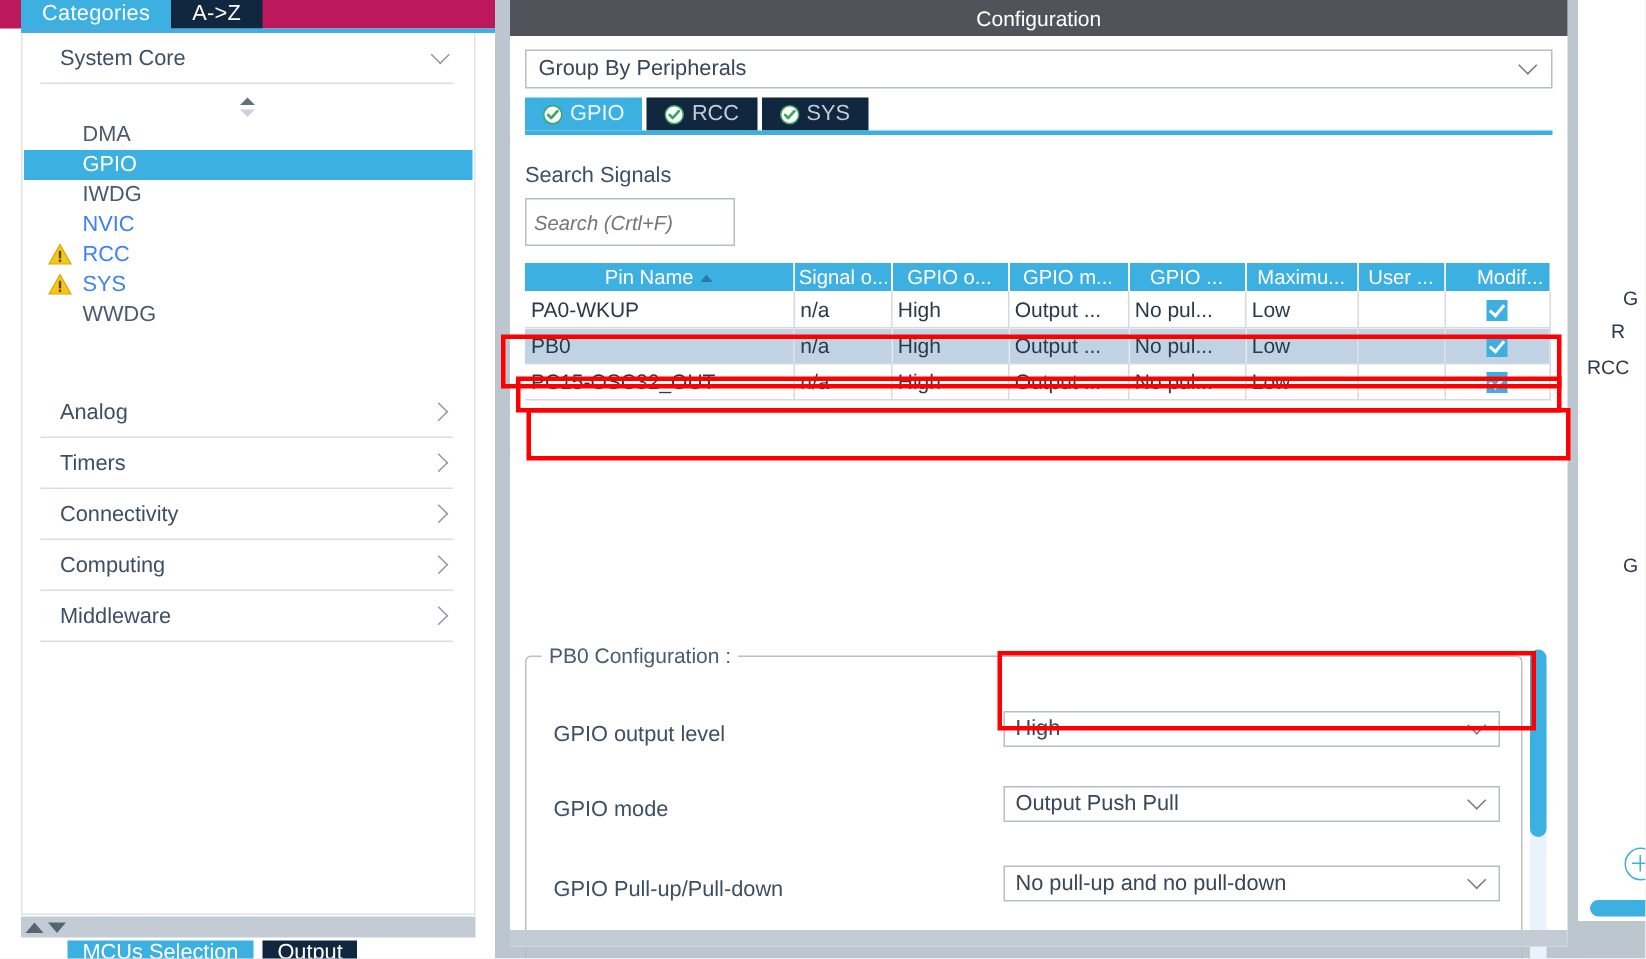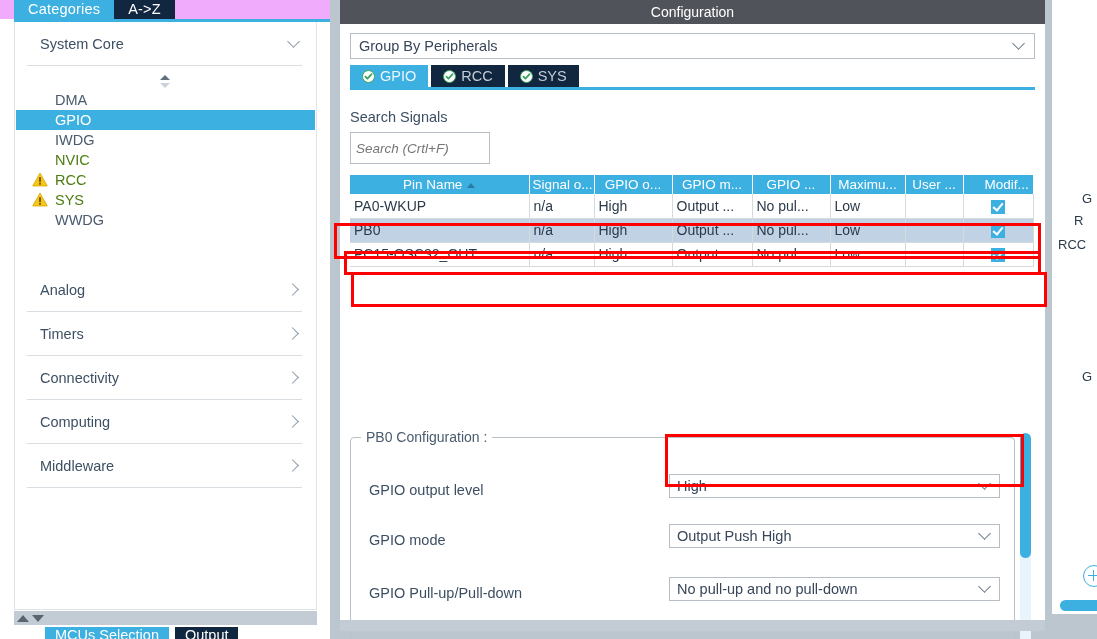--- a/index.html
+++ b/index.html
@@ -15,21 +15,21 @@
   #root { position: relative; width: 1097px; height: 639px; background: #bcc6cf; }
 
   
   #sidebar-panel {
     position: absolute; left: 0; top: 0; width: 330px; height: 639px;
     background: #ffffff;
   }
   #sidebar-tabs {
     position: absolute; left: 0; top: 0; width: 330px; height: 19px;
     display: flex; align-items: center;
-    background: #f0abfc;
+    background: #be185d;
   }
   .stab {
     height: 19px; line-height: 19px;
     padding: 0 14px;
     font-size: 14.5px;
     color: #ffffff;
     text-align: center;
     white-space: nowrap;
     letter-spacing: .2px;
   }
@@ -42,21 +42,21 @@
   #sidebar-body {
     position: absolute; left: 14px; top: 22px; width: 303px; height: 588px;
     background: #ffffff;
     border-left: 1px solid #dfe4e8;
     border-right: 1px solid #dfe4e8;
     border-bottom: 1px solid #dfe4e8;
   }
 
   .cat-header {
     position: relative;
-    height: 44px;
+    height: 34px;
     display: flex; align-items: center;
     padding: 0 14px 0 25px;
     font-size: 14.5px;
     color: #3d4f63;
   }
   .cat-header .cat-label { flex: 1; }
   .cat-divider {
     position: absolute; left: 12px; right: 14px; bottom: 0;
     height: 1px; background: #d9dee3;
   }
@@ -107,21 +107,21 @@
     color: #4a5b6e;
     position: relative;
   }
   .periph-item.selected {
     background: #3cb0e0;
     color: #ffffff;
     margin-left: 1px;
     margin-right: 1px;
     padding-left: 39px;
   }
-  .periph-item.green { color: #4d7c0f; }
+  .periph-item.green { color: #3b82f6; }
   .warn-icon {
     position: absolute; left: 17px; top: 2px;
     width: 16px; height: 15px;
   }
   #syscore-spacer { height: 38px; }
 
   #bottom-scroll-strip {
     position: absolute; left: 14px; top: 611px; width: 303px; height: 14px;
     background: #c3ccd4;
     display: flex; align-items: center; padding-left: 3px;
@@ -614,21 +614,21 @@
           <span class="cfg-label">GPIO output level</span>
           <span class="cfg-select">
             <span class="cs-val">High</span>
             <span class="sel-chev"></span>
           </span>
         </div>
 
         <div class="cfg-row" style="top:86px">
           <span class="cfg-label">GPIO mode</span>
           <span class="cfg-select">
-            <span class="cs-val">Output Push High</span>
+            <span class="cs-val">Output Push Pull</span>
             <span class="sel-chev"></span>
           </span>
         </div>
 
         <div class="cfg-row" style="top:139px">
           <span class="cfg-label">GPIO Pull-up/Pull-down</span>
           <span class="cfg-select">
             <span class="cs-val">No pull-up and no pull-down</span>
             <span class="sel-chev"></span>
           </span>

